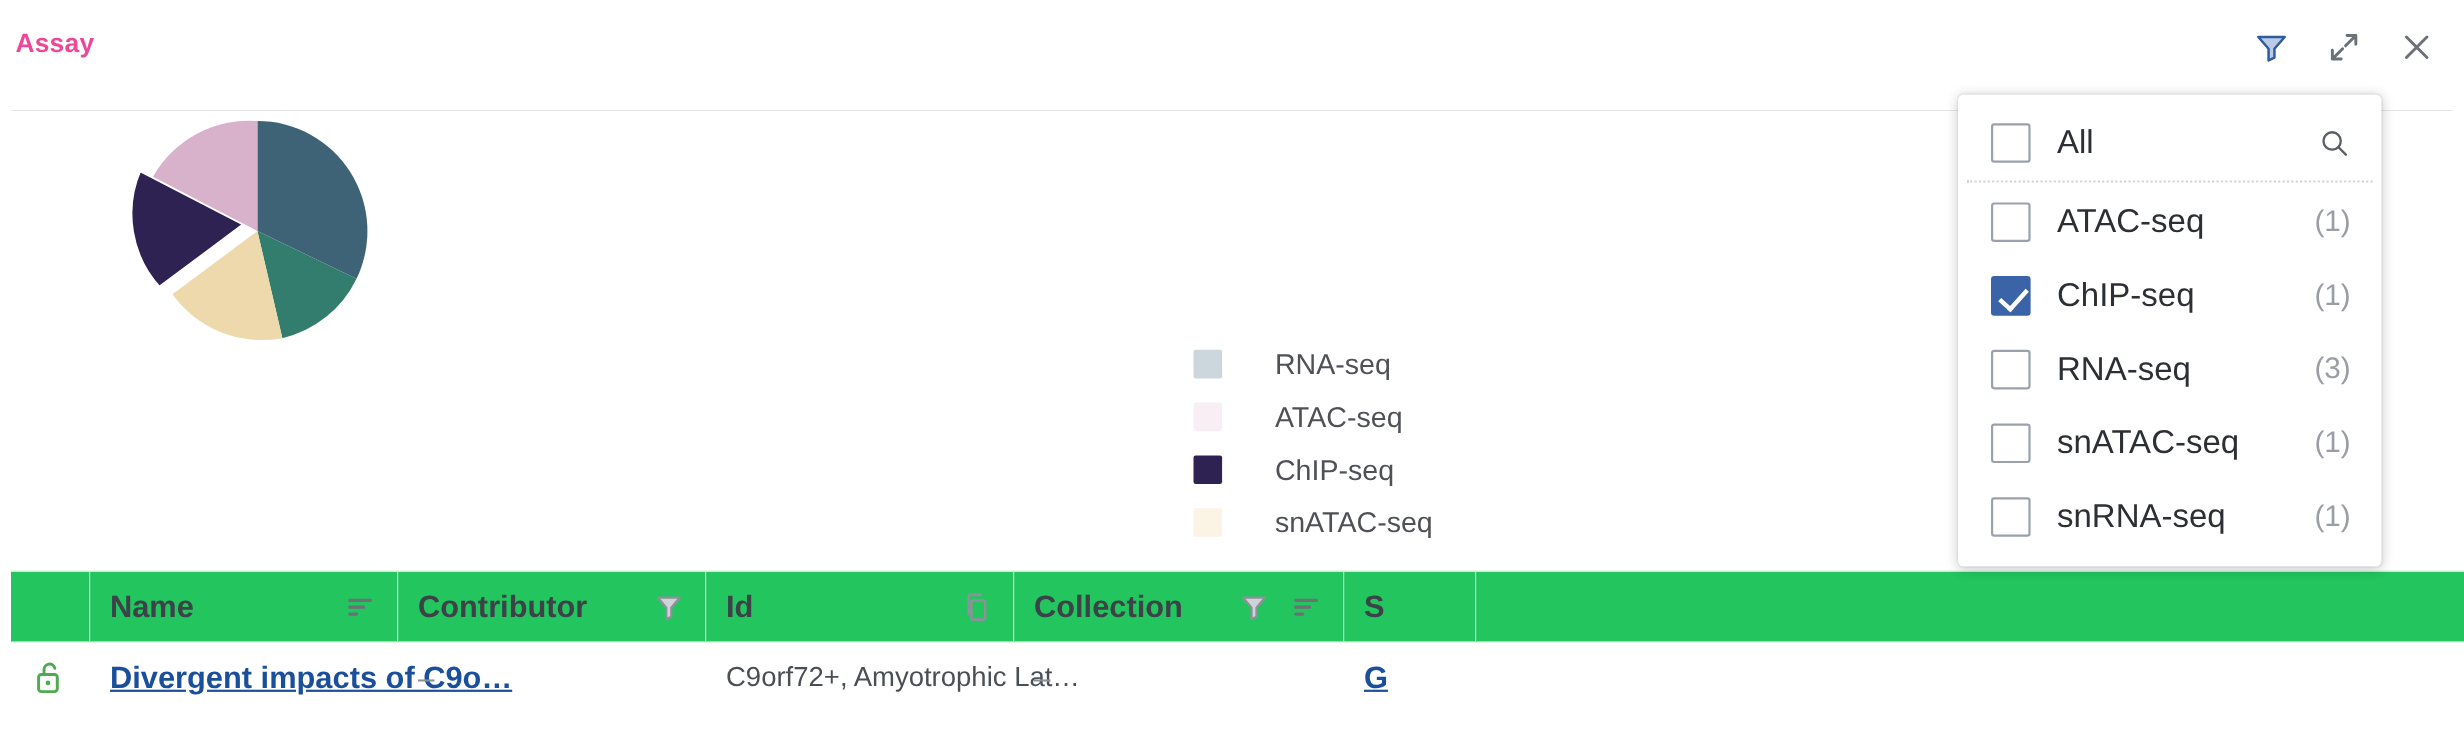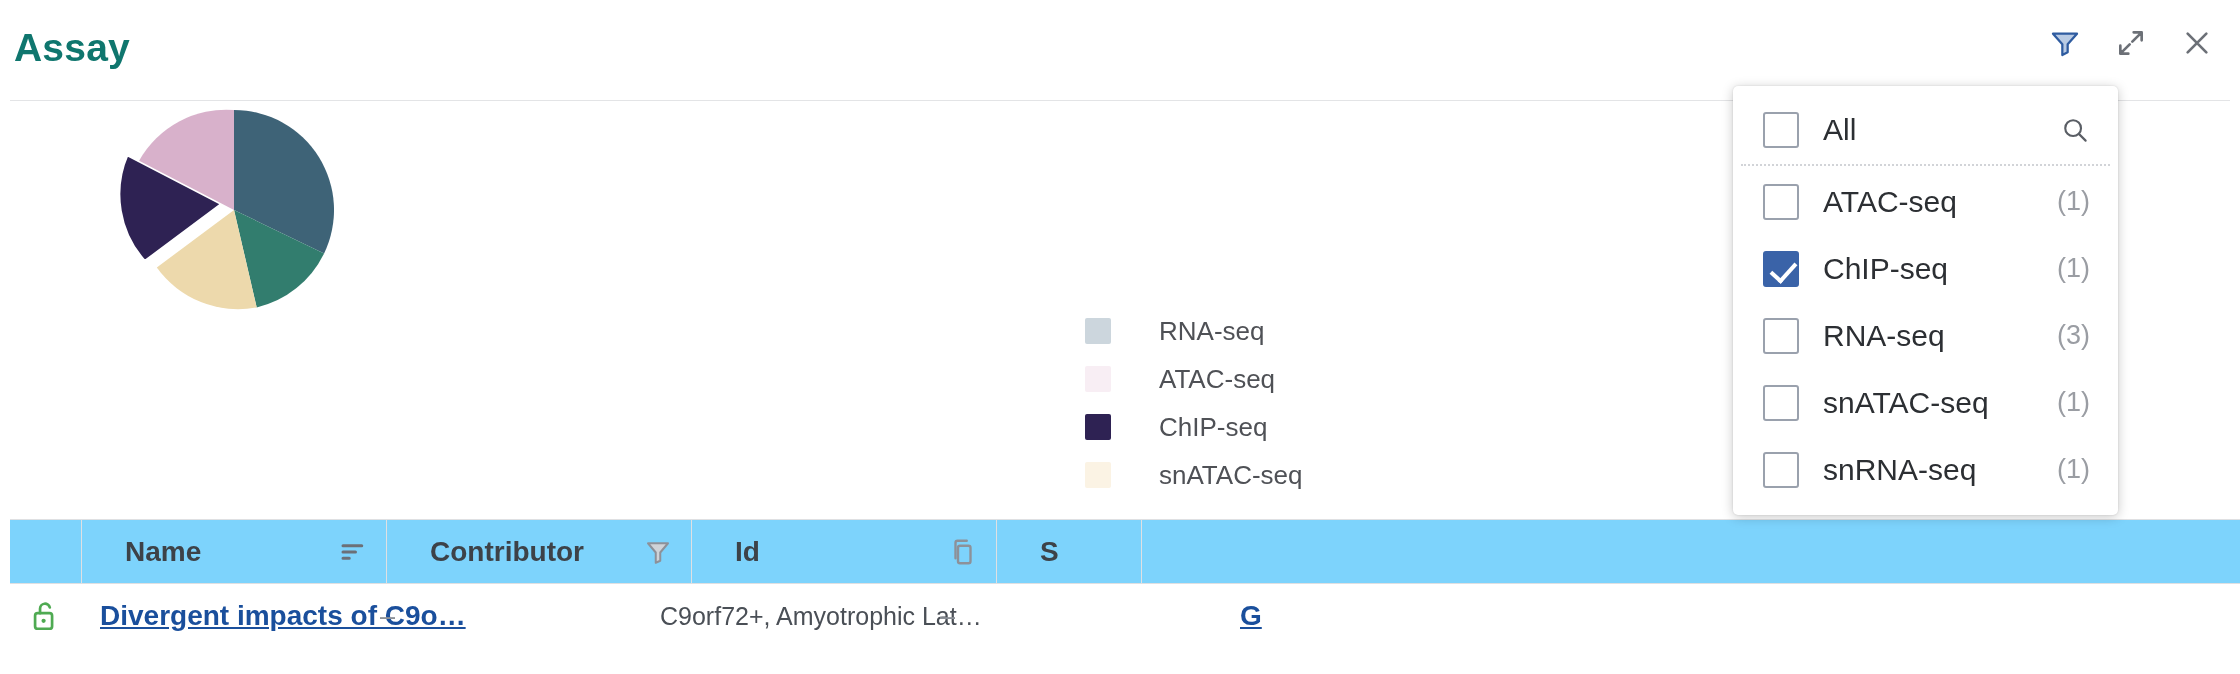--- a/index.html
+++ b/index.html
@@ -7,21 +7,21 @@
     width: 2240px; height: 674px;
     background: #ffffff;
     font-family: "Liberation Sans", sans-serif;
     overflow: hidden;
   }
   #root { position: relative; width: 2240px; height: 674px; background: #fff; }
 
   
   .panel-title {
     position: absolute; left: 14px; top: 26px;
-    font-size: 39px; font-weight: bold; color: #0f766e;
+    font-size: 24px; font-weight: bold; color: #ec4899;
     letter-spacing: .2px;
   }
   .header-actions {
     position: absolute; right: 26px; top: 26px;
     display: flex; align-items: center; gap: 32px;
   }
   .icon-btn { width: 34px; height: 34px; display: flex; align-items: center; justify-content: center; cursor: pointer; }
 
   .header-rule {
     position: absolute; left: 10px; top: 100px; width: 2220px; height: 1px;
@@ -32,21 +32,21 @@
   .chart-area { position: absolute; left: 0; top: 101px; width: 2240px; height: 418px; background:#fff; }
   .pie-wrap { position: absolute; left: 110px; top: 5px; width: 260px; height: 230px; }
 
   .legend { position: absolute; left: 1085px; top: 206px; }
   .legend-row { display: flex; align-items: center; height: 48px; }
   .legend-swatch { width: 26px; height: 26px; border-radius: 2px; flex: 0 0 auto; }
   .legend-label { margin-left: 48px; font-size: 26px; color: #4f5156; white-space: nowrap; }
 
   
   .dropdown {
-    position: absolute; left: 1733px; top: 86px; width: 385px;
+    position: absolute; left: 1780px; top: 86px; width: 385px;
     background: #fff; border-radius: 5px;
     box-shadow: 0 2px 12px rgba(0,0,0,.22), 0 0 2px rgba(0,0,0,.12);
     padding: 10px 0 12px 0; z-index: 40;
   }
   .dd-row { display: flex; align-items: center; height: 67px; padding: 0 28px 0 30px; cursor: pointer; }
   .dd-sep { border-top: 2px dotted #d2d4d8; margin: 1px 8px 2px 8px; }
   .cb {
     width: 36px; height: 36px; border: 2px solid #9aa1ad; border-radius: 3px;
     background: #fff; flex: 0 0 auto; position: relative;
   }
@@ -55,21 +55,21 @@
     content: ""; position: absolute; left: 11px; top: 4px;
     width: 11px; height: 21px; border: solid #fff; border-width: 0 4px 4px 0;
     transform: rotate(42deg);
   }
   .dd-label { margin-left: 24px; font-size: 30px; color: #2c2f33; white-space: nowrap; }
   .dd-count { margin-left: auto; font-size: 27px; color: #9a9da3; }
   .dd-search { margin-left: auto; display: flex; align-items: center; }
 
   
   .table { position: absolute; left: 10px; top: 519px; width: 2230px; }
-  .thead { display: flex; height: 65px; background: #7dd3fc; border-top: 1px solid #dfe0e2; border-bottom: 1px solid #dfe0e2; gap: 25px; }
+  .thead { display: flex; height: 65px; background: #22c55e; border-top: 1px solid #dfe0e2; border-bottom: 1px solid #dfe0e2; }
   .th { display: flex; align-items: center; padding: 0 18px; border-right: 1px solid #dfe0e2; position: relative; }
   .th-label { font-size: 28px; font-weight: bold; color: #3d4248; white-space: nowrap; }
   .th-icons { margin-left: auto; display: flex; align-items: center; gap: 18px; padding-left: 16px; }
   .col-lock { width: 72px; }
   .col-name { width: 280px; }
   .col-id   { width: 280px; }
   .col-contrib { width: 280px; }
   .col-keywords { width: 280px; }
   .col-collection { width: 300px; }
   .col-s { width: 120px; }
@@ -220,20 +220,31 @@
         <span class="th-label">Id</span>
         <span class="th-icons">
           <svg width="30" height="30" viewBox="0 0 24 24">
             <rect x="8" y="7" width="10" height="14" rx="1.6" fill="none" stroke="#8d9199" stroke-width="1.9"></rect>
             <path d="M6 17V4.6A1.6 1.6 0 0 1 7.6 3H15" fill="none" stroke="#8d9199" stroke-width="1.9" stroke-linecap="round"></path>
           </svg>
         </span>
       </div>
 
 
+      <div class="th col-collection">
+        <span class="th-label">Collection</span>
+        <span class="th-icons">
+          <svg width="30" height="30" viewBox="0 0 24 24">
+            <path d="M4 5h16l-6.2 7.4V19l-3.6 1.6v-8.2z" fill="#cfd3d8" stroke="#8d9199" stroke-width="1.6" stroke-linejoin="round"></path>
+          </svg>
+          <svg width="30" height="30" viewBox="0 0 24 24">
+            <path d="M4 7h15M4 12h10M4 17h5" stroke="#6c7077" stroke-width="2.4" stroke-linecap="round"></path>
+          </svg>
+        </span>
+      </div>
 
       <div class="th col-s">
         <span class="th-label">S</span>
       </div>
     </div>
 
     <div class="trow">
       <div class="td col-lock">
         <svg width="34" height="34" viewBox="0 0 24 24">
           <rect x="5" y="10" width="12" height="11" rx="1.8" fill="none" stroke="#4faa52" stroke-width="1.9"></rect>

